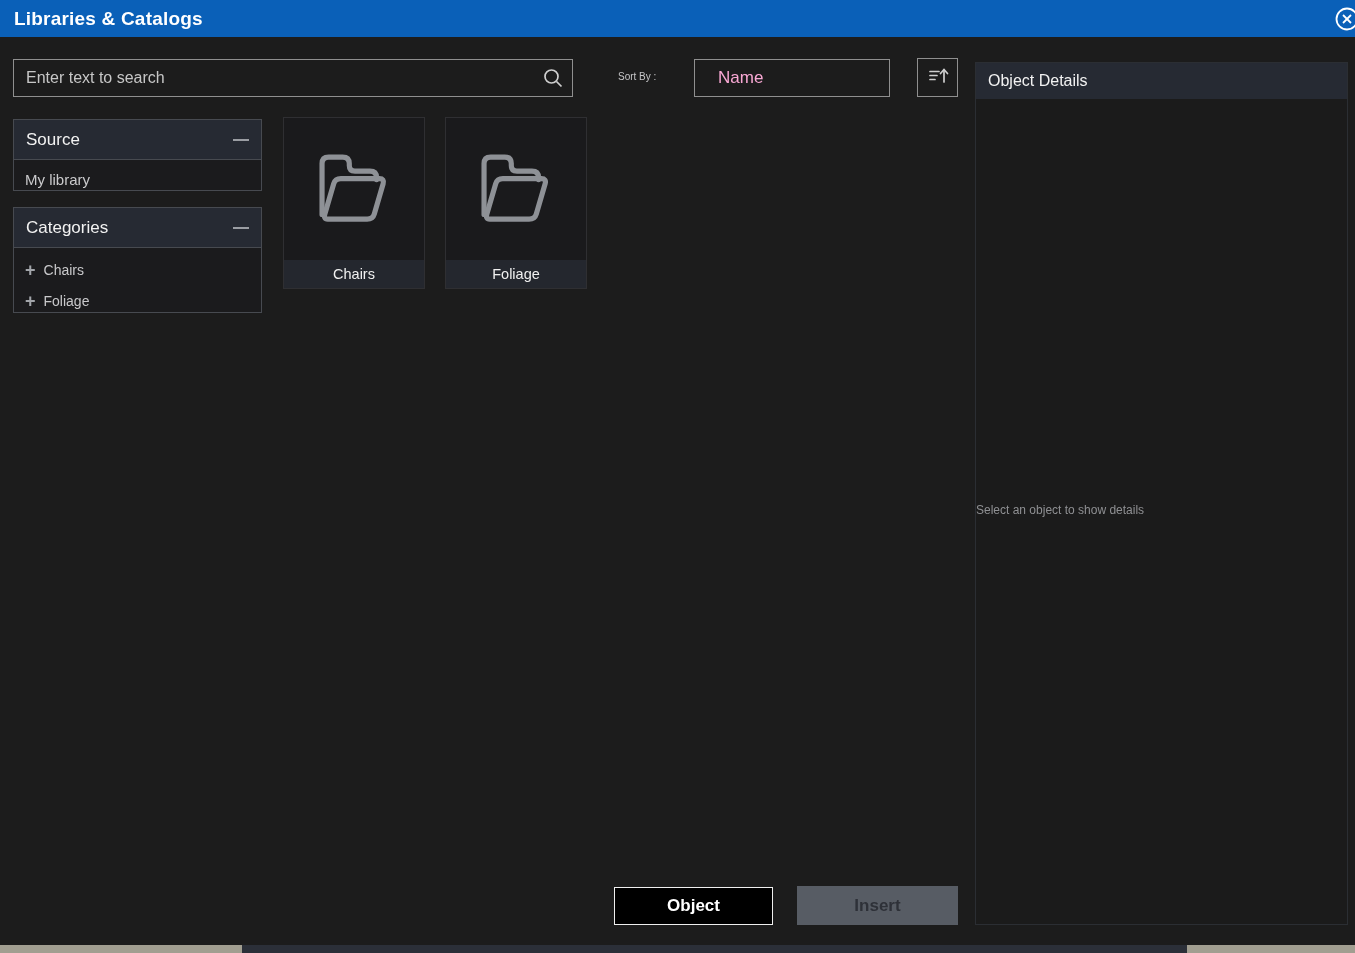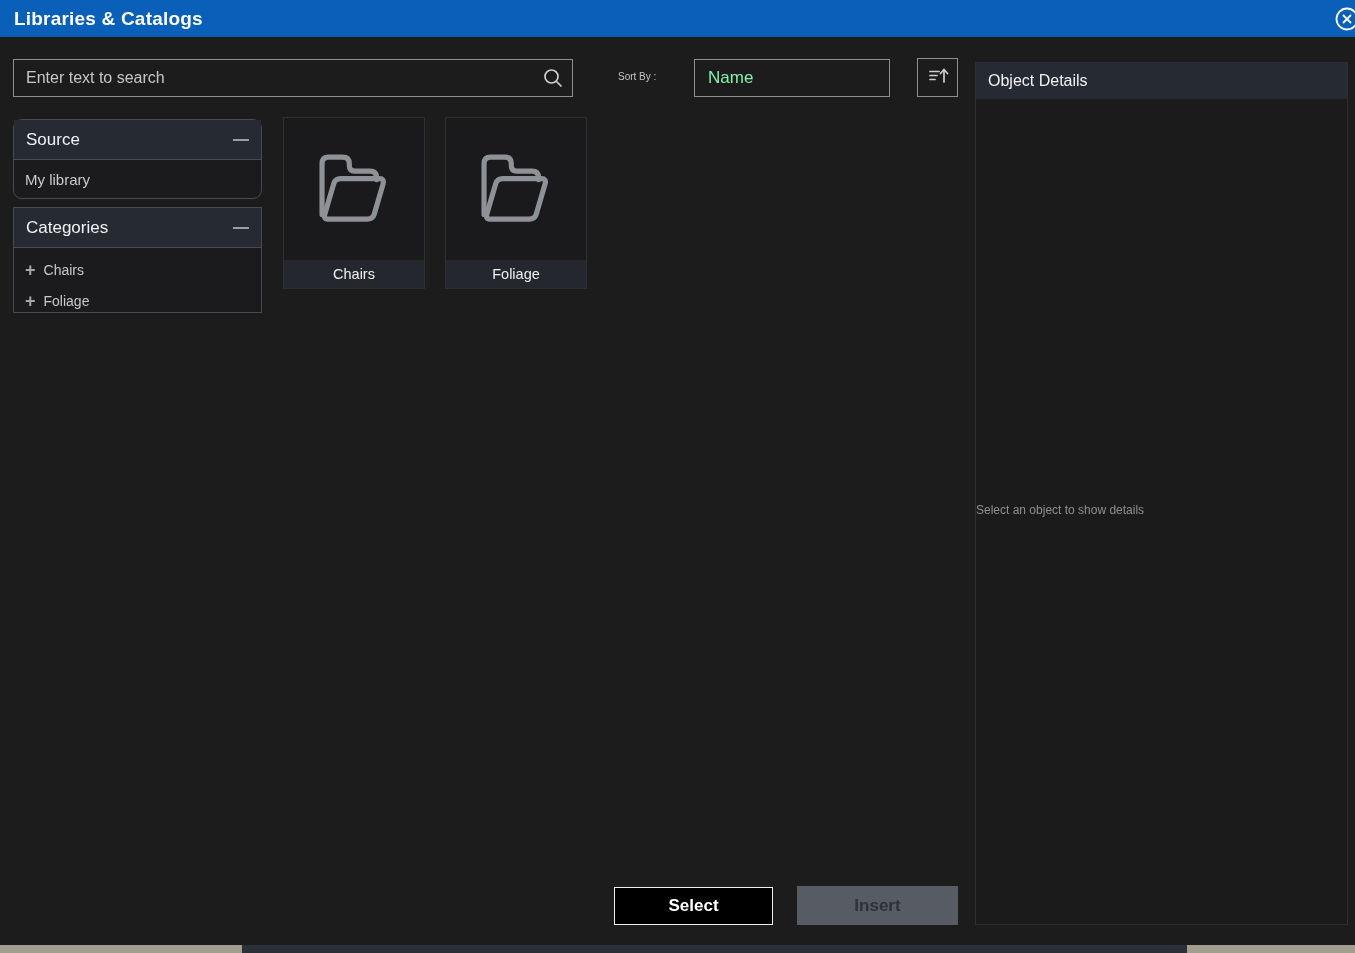--- a/index.html
+++ b/index.html
@@ -36,35 +36,35 @@
     font-family: "Liberation Sans", sans-serif;
   }
   .search-box input::placeholder { color: #c7c7c7; opacity: 1; }
   .search-icon { width: 38px; height: 100%; display: flex; align-items: center; justify-content: center; }
 
   .sortby-label {
     position: absolute; left: 618px; top: 71px; font-size: 10px; color: #c6c6c8;
   }
   .sort-select {
     position: absolute; left: 694px; top: 59px; width: 196px; height: 38px;
-    border: 1px solid #8f8f8f; background: transparent; color: #86efac;
-    font-size: 17px; display: flex; align-items: center; padding-left: 13px; cursor: pointer;
+    border: 1px solid #8f8f8f; background: transparent; color: #f9a8d4;
+    font-size: 17px; display: flex; align-items: center; padding-left: 23px; cursor: pointer;
   }
   .sort-order-btn {
     position: absolute; left: 917px; top: 58px; width: 41px; height: 39px;
     border: 1px solid #8f8f8f; background: transparent; display: flex;
     align-items: center; justify-content: center; cursor: pointer;
   }
 
   
   .side-section {
     position: absolute; left: 13px; width: 249px;
     border: 1px solid #474a50; background: #1b1b1d;
   }
-  .side-section.source { top: 119px; height: 80px; border-radius: 9px; }
+  .side-section.source { top: 119px; height: 72px; }
   .side-section.categories { top: 207px; height: 106px; }
   .side-header {
     height: 40px; background: #262a33; display: flex; align-items: center;
     padding: 0 12px; cursor: pointer; border-bottom: 1px solid #474a50;
   }
   .side-header .side-title { flex: 1; font-size: 17px; color: #f2f2f2; }
   .minus-icon { width: 16px; height: 2px; background: #9a9da3; }
   .side-item {
     display: flex; align-items: center; padding: 0 11px; color: #c9c9cb;
     font-size: 15px; cursor: pointer;
@@ -215,21 +215,21 @@
   </div>
 
   <div class="details-panel">
     <div class="details-header">
       <span>Object Details</span>
     </div>
     <div class="details-empty">Select an object to show details</div>
   </div>
 
   <div class="btn btn-cancel">
-    <span>Select</span>
+    <span>Object</span>
   </div>
   <div class="btn btn-insert">
     <span>Insert</span>
   </div>
 
 </div>
 
 <div class="bottom-strip">
   <div class="strip-beige-left"></div>
   <div class="strip-dark"></div>

